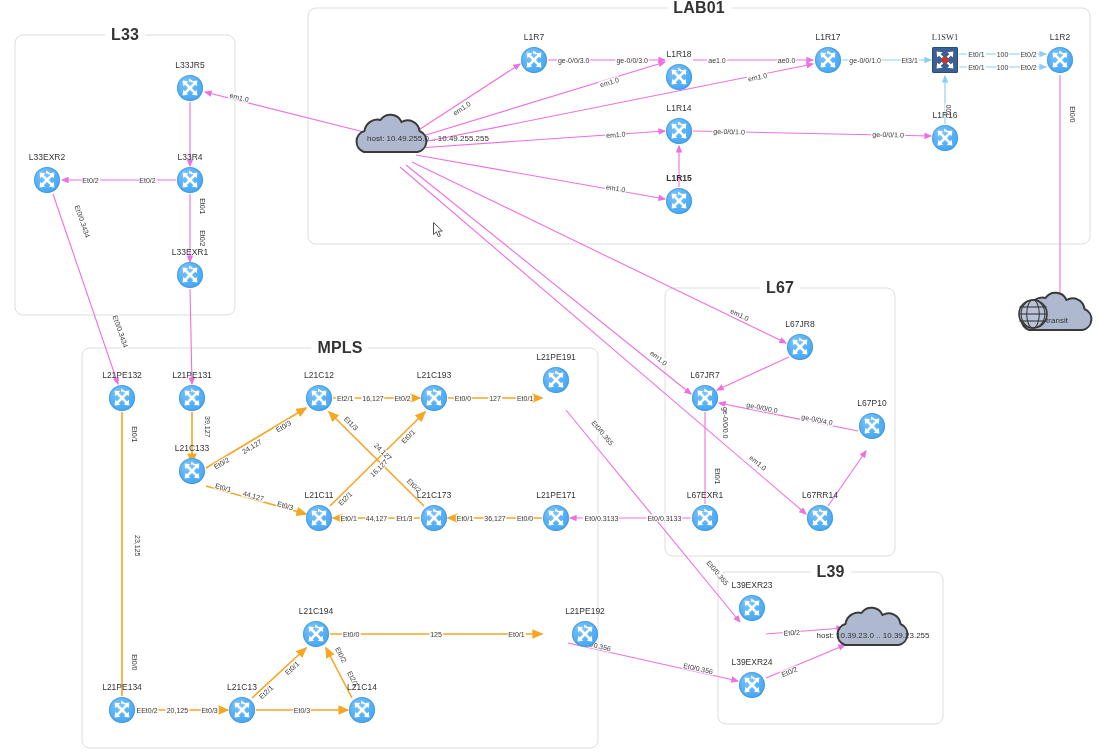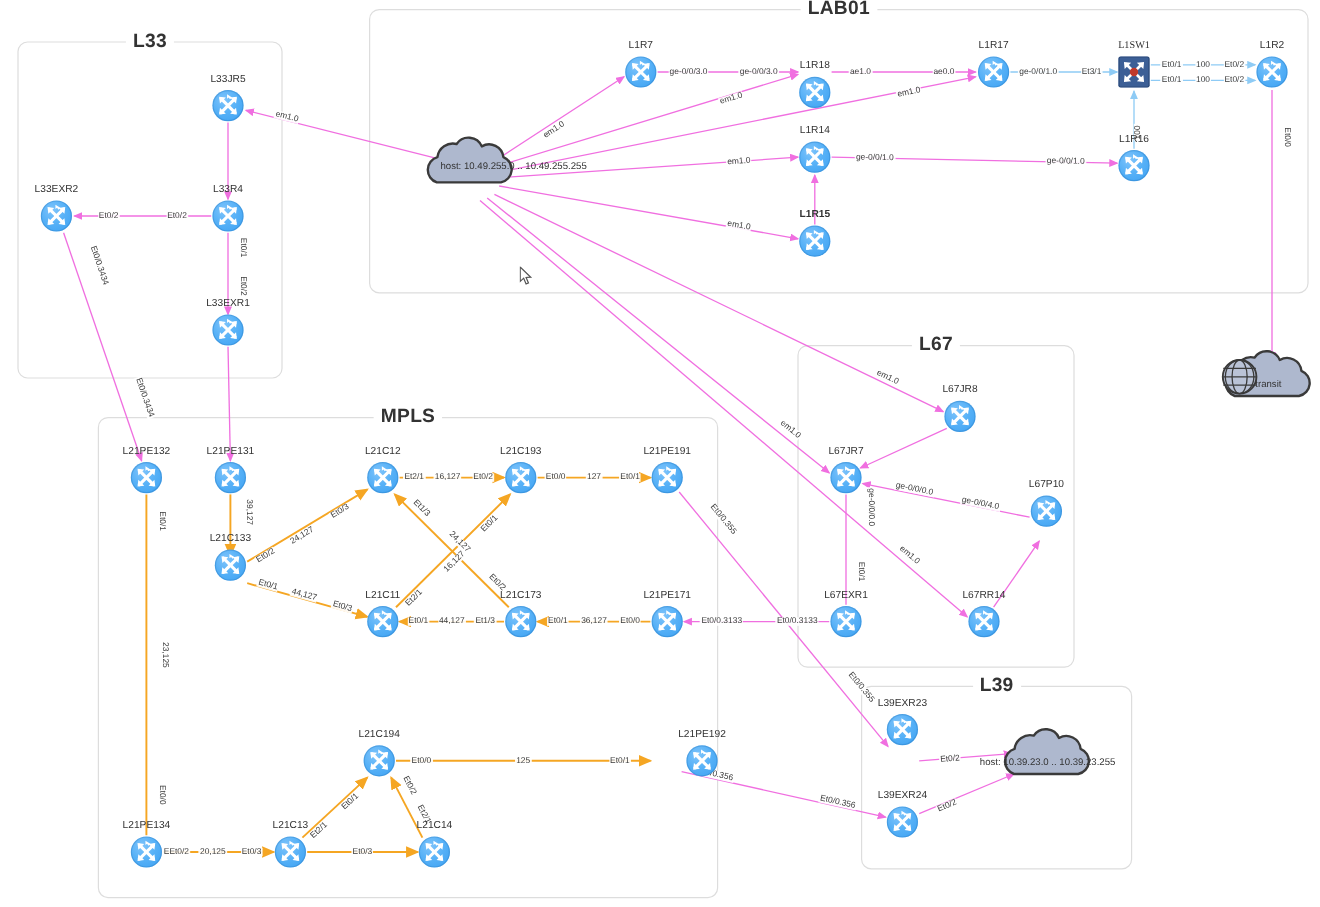--- a/index.html
+++ b/index.html
@@ -785,21 +785,21 @@
           <g fill="#ffffff">
             <path d="M5.6 5.6 L11.2 6.3 L6.3 11.2 Z"></path>
             <path d="M20.4 5.6 L19.7 11.2 L14.8 6.3 Z"></path>
             <path d="M5.6 20.4 L6.3 14.8 L11.2 19.7 Z"></path>
             <path d="M20.4 20.4 L14.8 19.7 L19.7 14.8 Z"></path>
           </g>
         </svg>
       </div>
       <div class="node-label">L21C193</div>
     </div>
-    <div class="node router" style="left: 556px; top: 398px;">
+    <div class="node router" style="left: 556px; top: 380px;">
       <div class="node-ico">
         <div class="disc"></div>
         <svg width="26" height="26" viewBox="0 0 26 26" style="position:absolute;left:0;top:0">
           <g fill="#ffffff">
             <path d="M13 5 L16.5 8.5 L14.4 8.9 L17.1 11.6 L14.4 14.3 L11.7 11.6 L12.1 9.5 Z" opacity="0"></path>
             <path d="M12.2 3.6 L16.6 6.4 L14.6 7.7 L13.6 6.2 L12.2 7.2 Z" transform="rotate(0 13 13)"></path>
           </g>
           <g stroke="#ffffff" stroke-width="2.6" stroke-linecap="round">
             <line x1="13" y1="13" x2="7.2" y2="7.2"></line>
             <line x1="13" y1="13" x2="18.8" y2="7.2"></line>

